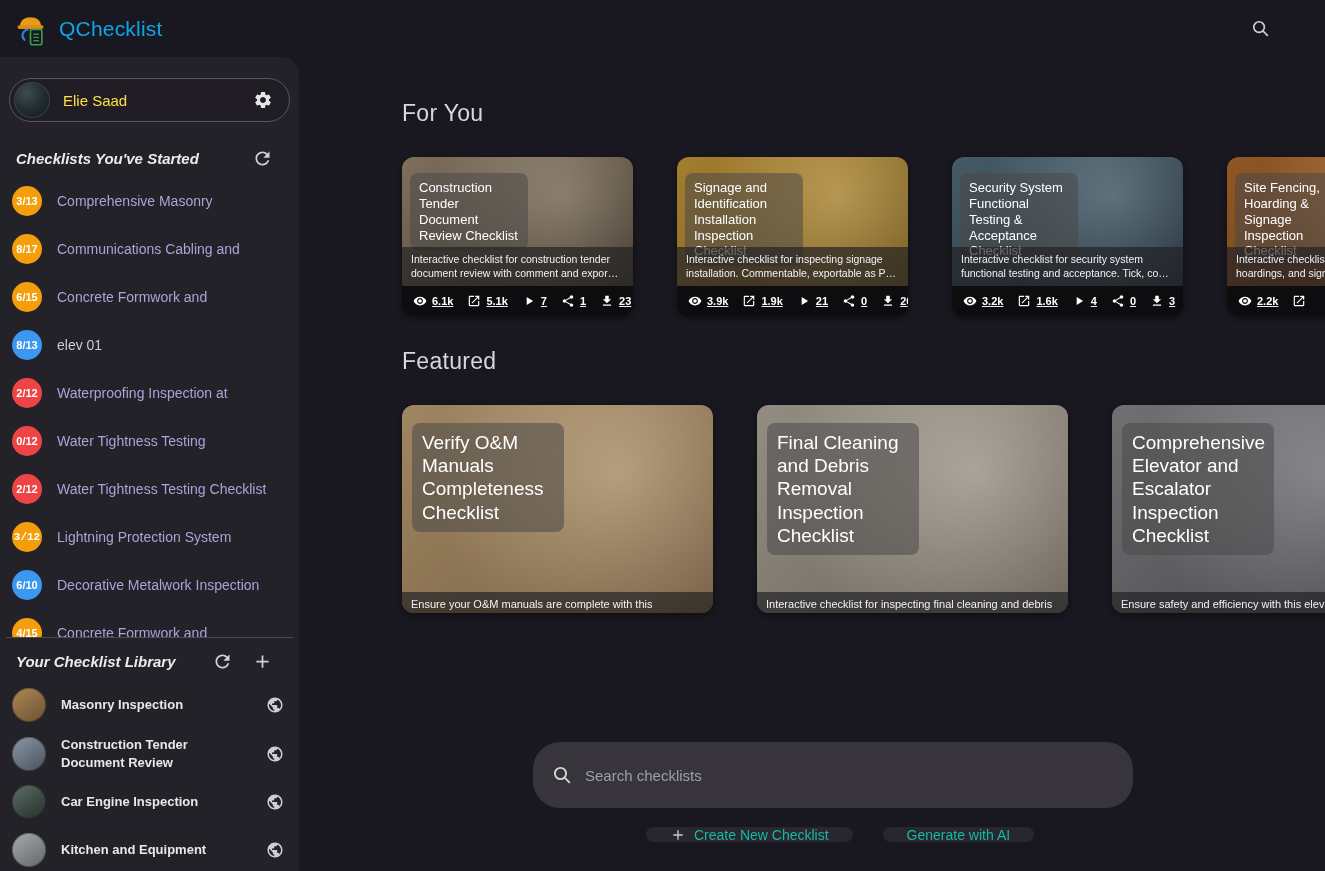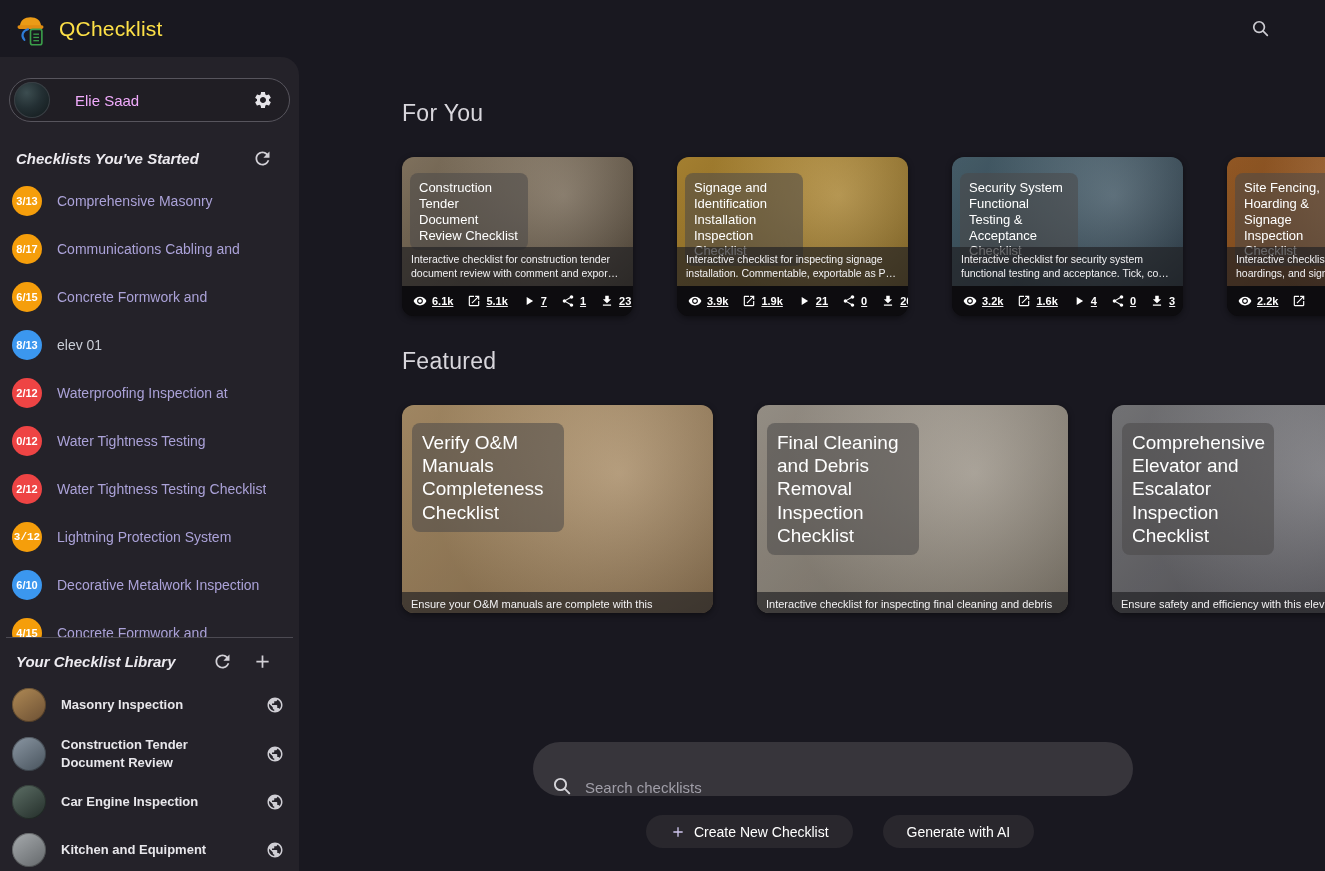--- a/index.html
+++ b/index.html
@@ -9,39 +9,39 @@
     font-family:"Liberation Sans", sans-serif;
     color:#ecebef;
     position:relative;
   }
   svg { display:block; }
 
   
   .topbar { position:absolute; left:0; top:0; width:1325px; height:57px; display:flex; align-items:center; }
   .brand { display:flex; align-items:center; gap:9px; padding-left:11px; }
   .brand .logo { width:39px; height:41px; }
-  .app-title { font-size:21px; font-weight:500; color:#fde047; letter-spacing:.2px; }
+  .app-title { font-size:21px; font-weight:500; color:#0ea5e9; letter-spacing:.2px; }
   .topbar-search { position:absolute; right:52px; top:15px; width:26px; height:26px; background:none; border:none; color:#cdccd2; cursor:pointer; }
   .topbar-search svg { width:19px; height:19px; margin:3px auto; }
 
   
   .sidebar {
     position:absolute; left:0; top:57px; width:299px; height:814px;
     background:#242229; border-top-right-radius:18px; overflow:hidden;
   }
   .profile-pill {
     margin:21px 9px 0 9px; height:44px; border:1px solid #57555d; border-radius:22px;
     display:flex; align-items:center; padding:0 16px 0 4px; background:rgba(0,0,0,.10); cursor:pointer;
   }
   .avatar {
     width:36px; height:36px; border-radius:50%;
     background:radial-gradient(circle at 35% 30%, #3c4d50 0%, #232f33 45%, #101719 100%);
     box-shadow:inset 0 0 0 1px #3a3f44; flex-shrink:0;
   }
-  .user-name { margin-left:25px; font-size:15px; color:#f0abfc; }
+  .user-name { margin-left:13px; font-size:15px; color:#fde047; }
   .icon-btn { background:none; border:none; color:#e5e4e9; cursor:pointer; padding:0; }
   .profile-pill .icon-btn { margin-left:auto; }
   .profile-pill .icon-btn svg { width:20px; height:20px; fill:currentColor; }
 
   .side-header {
     display:flex; align-items:center; padding:0 26px 0 16px; margin-top:26px;font-style:italic;
   }
   .side-header .sec-label { font-size:15px; font-weight:bold; color:#eceaef; }
   .side-header .spacer { flex:1; }
   .side-header .icon-btn svg { width:21px; height:21px; fill:#d2d0d6; }
@@ -89,33 +89,33 @@
     padding:5px 9px 6px; color:#f2f1f3; line-height:1.35;
     display:-webkit-box; -webkit-line-clamp:2; -webkit-box-orient:vertical; overflow:hidden;
   }
   .row.small .desc-ov { font-size:10.5px; }
   .row.large .desc-ov { font-size:11px; }
   .stats { height:30px; display:flex; align-items:center; padding:0 11px; gap:14px; background:#0d0c0f; }
   .stat { display:flex; align-items:center; gap:5px; color:#fff; font-size:11px; font-weight:bold; }
   .stat .ic svg { width:14px; height:14px; fill:#fff; }
 
   .search-pill {
-    margin-top:129px; margin-left:131px; width:600px; height:54px; border-radius:27px;
-    background:#37353b; display:flex; align-items:flex-end; padding:0 19px; gap:13px;
+    margin-top:129px; margin-left:131px; width:600px; height:66px; border-radius:27px;
+    background:#37353b; display:flex; align-items:center; padding:0 19px; gap:13px;
   }
   .search-pill svg { width:20px; height:20px; flex-shrink:0; color:#d4d3d8; }
   .search-pill input {
     background:transparent; border:none; outline:none; color:#e9e8ec; font-size:15px; width:100%;
     font-family:"Liberation Sans", sans-serif;
   }
   .search-pill input::placeholder { color:#a09ea8; }
 
   .actions { margin-top:19px; margin-left:244px; display:flex; gap:30px; }
   .pill-btn {
-    height:33px; border:none; border-radius:17px; background:#29272d; color:#ffffff;
+    height:15px; border:none; border-radius:17px; background:#29272d; color:#14b8a6;
     font-size:14px; padding:0 24px; display:flex; align-items:center; gap:8px; cursor:pointer;
     font-family:"Liberation Sans", sans-serif;
   }
   .pill-btn svg { width:16px; height:16px; fill:#cfc6ee; }
 </style>
 </head>
 <body>
 
 <header class="topbar">
   <div class="brand">

